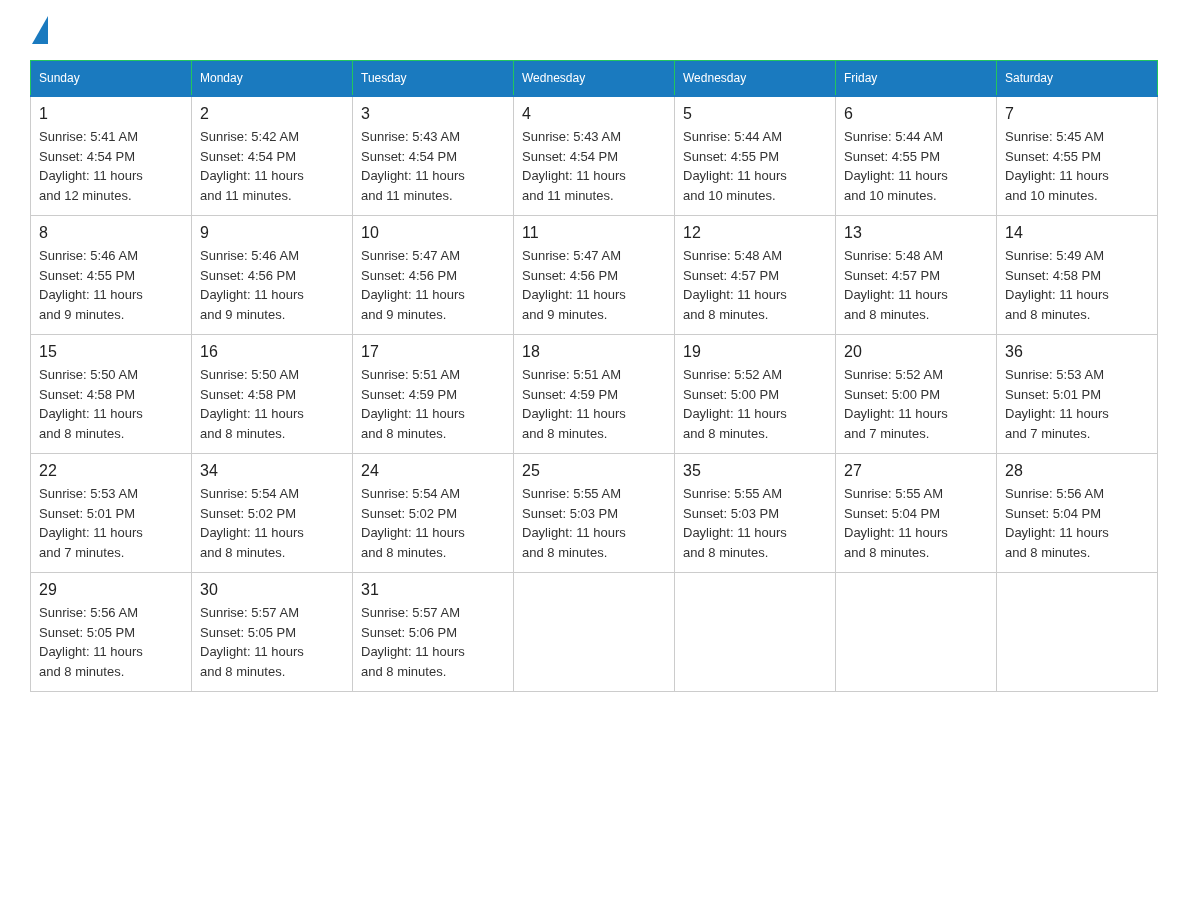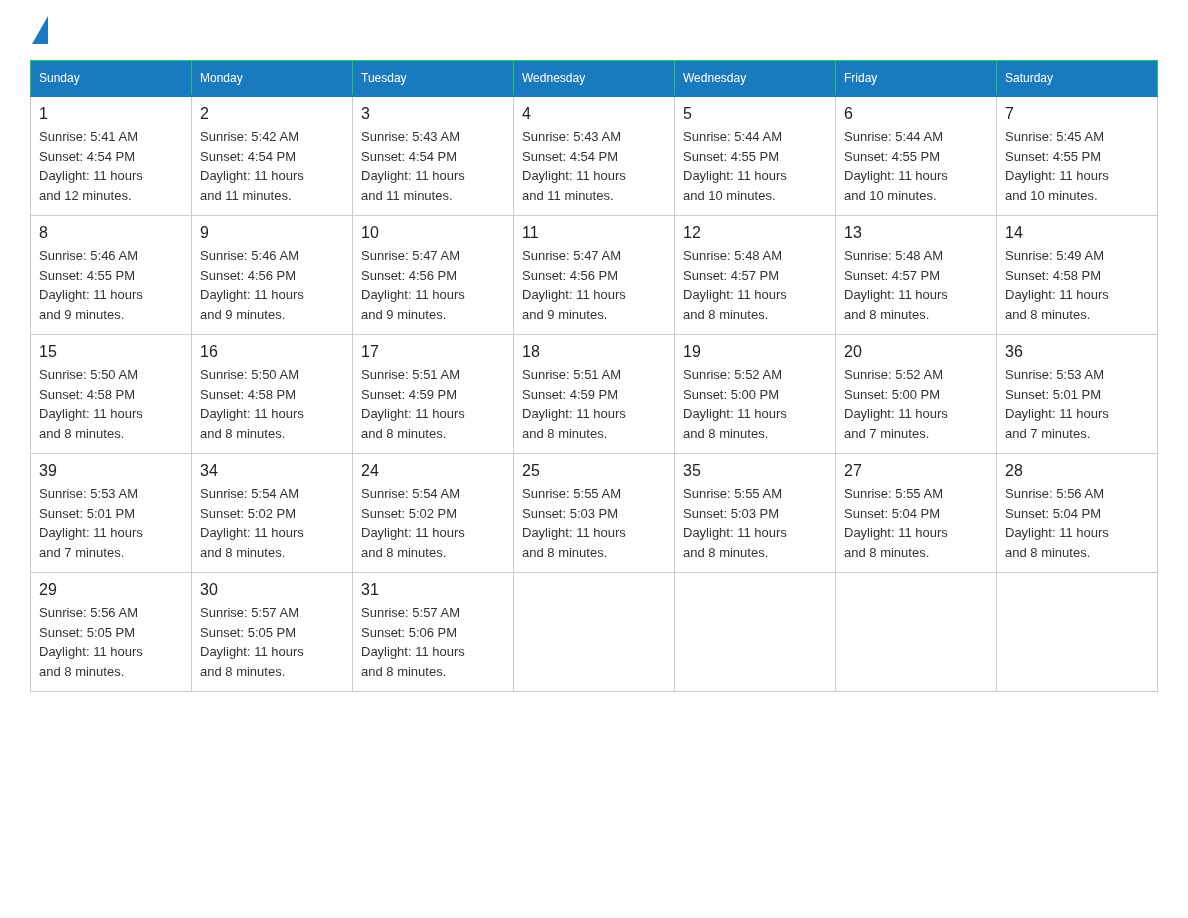--- a/index.html
+++ b/index.html
@@ -320,21 +320,21 @@
           <div class="day-info">
             Sunrise: 5:53 AM<br>
             Sunset: 5:01 PM<br>
             Daylight: 11 hours<br>
             and 7 minutes.
           </div>
         </td>
       </tr>
       <tr>
         <td>
-          <div class="day-num">39</div>
+          <div class="day-num">22</div>
           <div class="day-info">
             Sunrise: 5:53 AM<br>
             Sunset: 5:01 PM<br>
             Daylight: 11 hours<br>
             and 7 minutes.
           </div>
         </td>
         <td>
           <div class="day-num">34</div>
           <div class="day-info">

